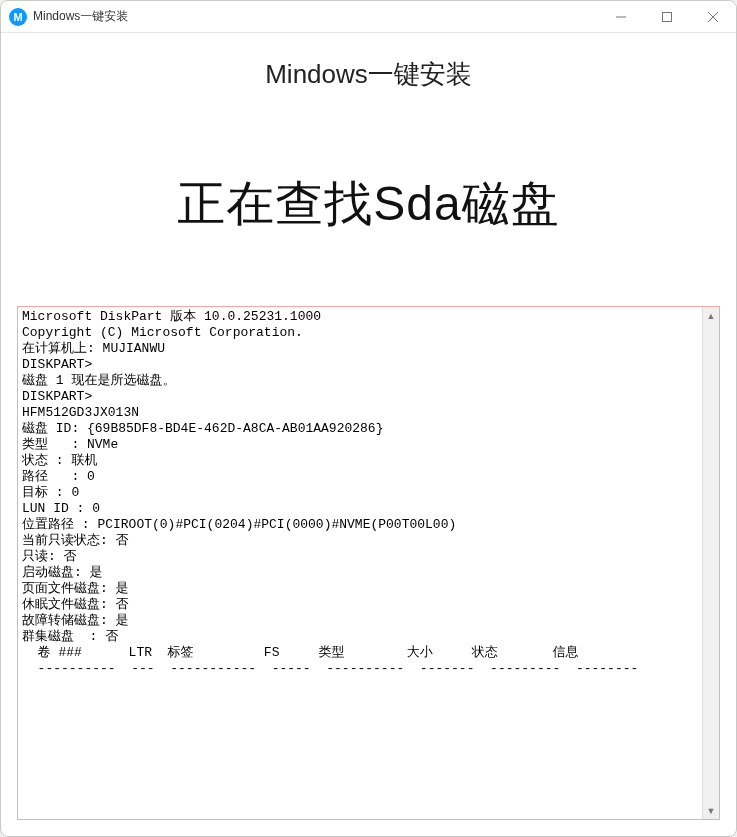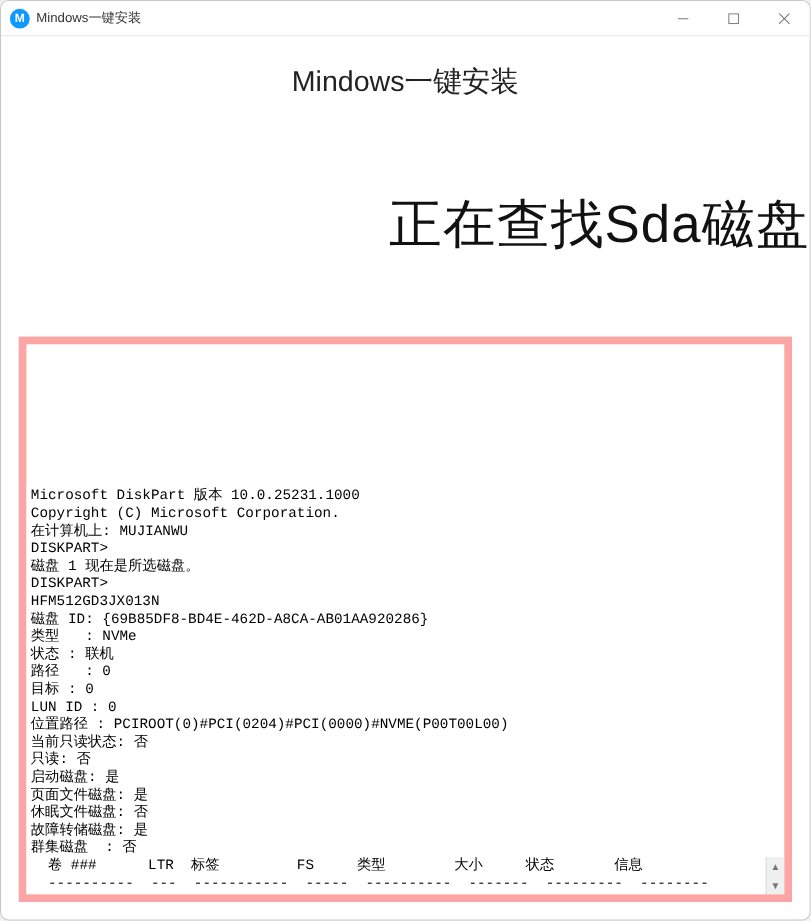--- a/index.html
+++ b/index.html
@@ -82,37 +82,36 @@
       text-align: center;
       padding-top: 24px;
       padding-bottom: 30px;
     }
     .page-title {
       font-size: 26px;
       font-weight: 400;
       color: #222;
     }
     .status-area {
-      text-align: right;
+      text-align: center;
       padding: 50px 0 60px 0;
     }
     .status-text {
       font-size: 48px;
       font-weight: 400;
       color: #111;
       letter-spacing: 1px;
     }
     .console-wrapper {
       margin: 10px 16px 16px 16px;
       flex: 1;
-      border: 7px solid #fca5a5;
+      border: 1px solid #fca5a5;
       position: relative;
       display: flex;
       overflow: hidden;
-      align-items: flex-end;
     }
     .console {
       flex: 1;
       font-family: "NSimSun", "SimSun", "Courier New", monospace;
       font-size: 13px;
       line-height: 16px;
       color: #000;
       white-space: pre;
       padding: 2px 4px;
       overflow: hidden;

